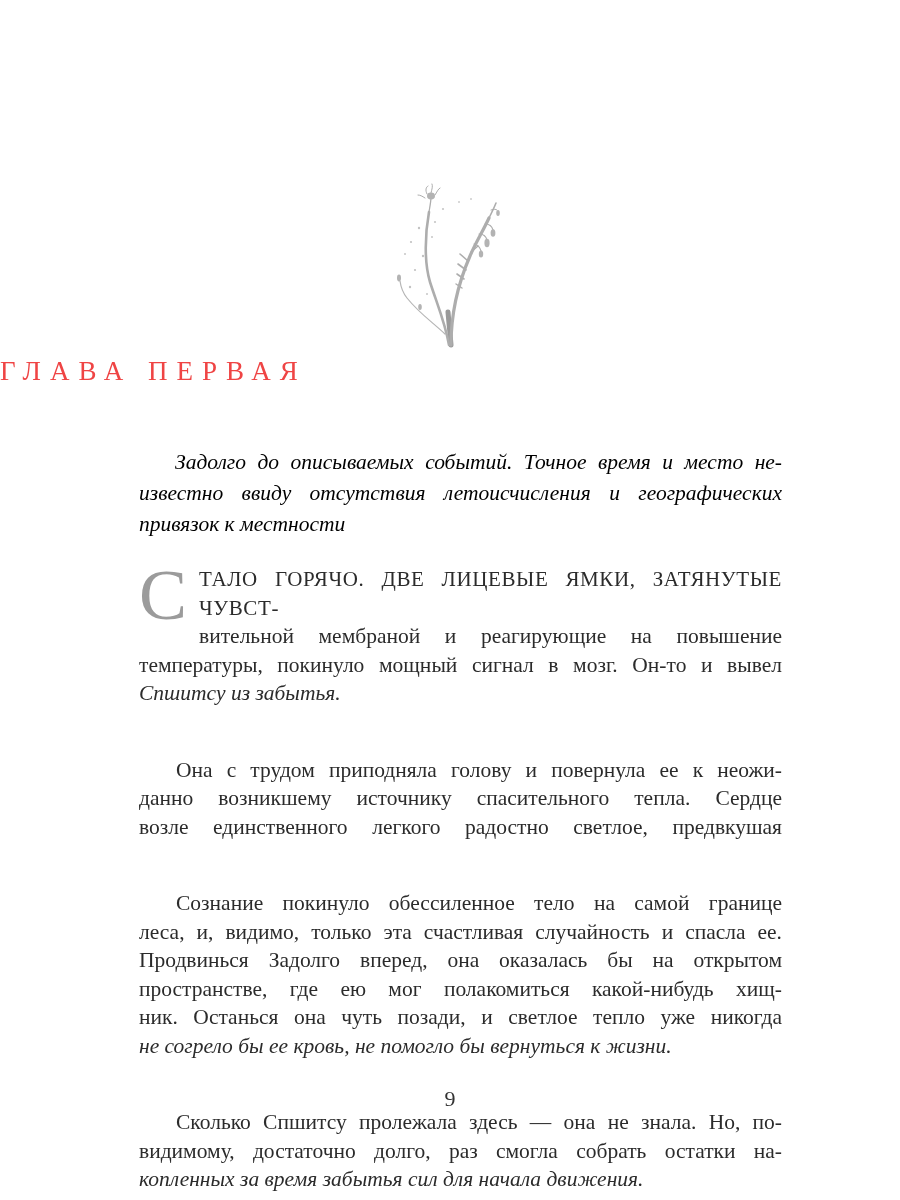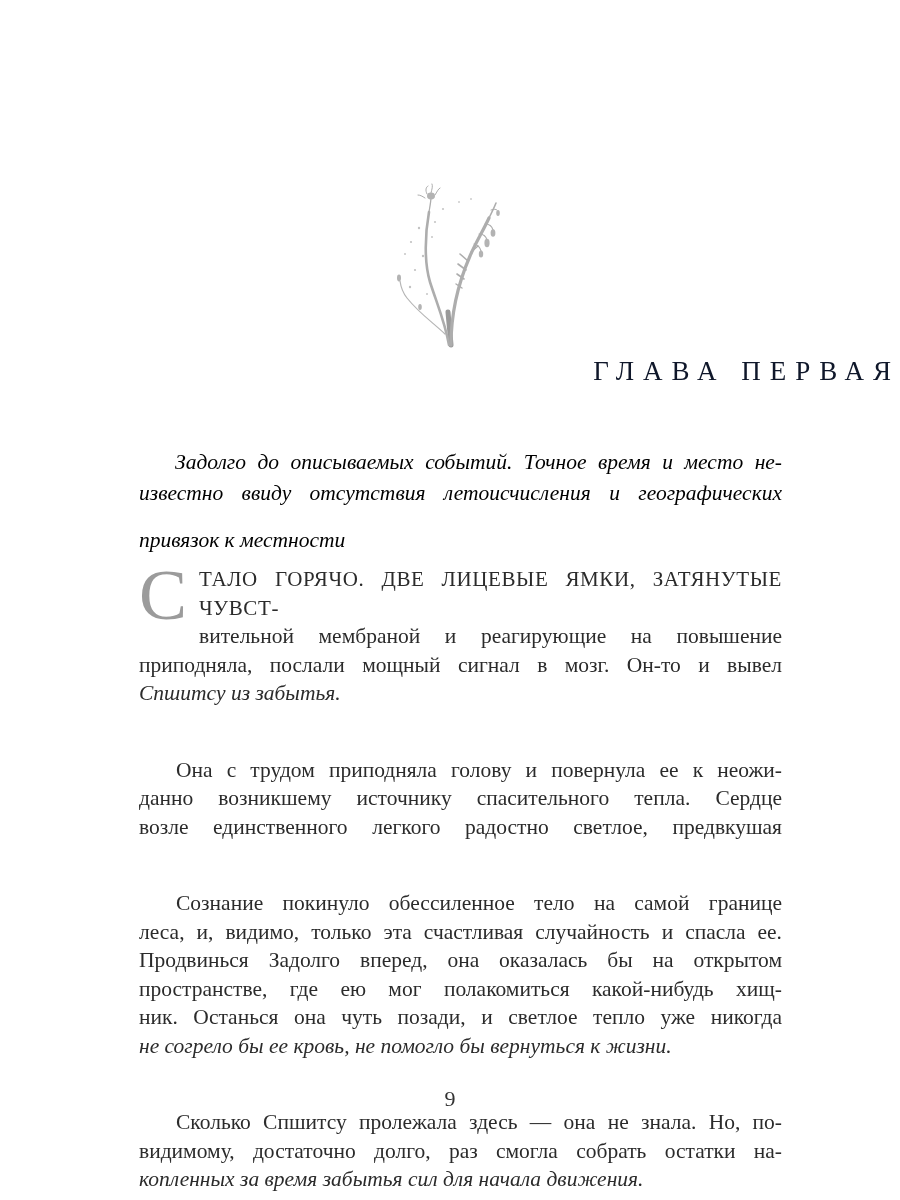--- a/index.html
+++ b/index.html
@@ -13,39 +13,39 @@
     overflow:hidden;
   }
   
   .ornament{
     position:absolute;top:182px;left:0;width:900px;
     text-align:center;
   }
   
   .chapter-title{
     position:absolute;top:356px;left:0;width:900px;
-    text-align:right;
+    text-align:left;
     font-size:27px;
     letter-spacing:9px;
-    color:#0f172a;
+    color:#ef4444;
   }
   
   .epigraph{
     position:absolute;top:447px;left:139px;width:643px;
     font-style:italic;
     font-size:21.5px;
     color:#000000;
   }
   .epigraph .el{
     line-height:31px;
     text-align:justify;
     text-align-last:justify;
   }
   .epigraph .el.first{text-indent:36px;}
-  .epigraph .el.last{text-align-last:left;margin-top:16px;}
+  .epigraph .el.last{text-align-last:left;}
   
   .body-text{
     position:absolute;top:565px;left:139px;width:643px;
     font-size:21.5px;
     color:#2b2b2b;
   }
   .bl{
     line-height:28.5px;
     text-align:justify;
     text-align-last:justify;
@@ -138,21 +138,21 @@
     <div class="el">известно ввиду отсутствия летоисчисления и географических</div>
     <div class="el last">привязок к местности</div>
   </div>
 
   <div class="body-text">
 
     <div>
       <span class="drop-cap">С</span>
       <div class="bl caps">ТАЛО ГОРЯЧО. ДВЕ ЛИЦЕВЫЕ ЯМКИ, ЗАТЯНУТЫЕ ЧУВСТ-</div>
       <div class="bl">вительной мембраной и реагирующие на повышение</div>
-      <div class="bl">приподняла, послали мощный сигнал в мозг. Он-то и вывел</div>
+      <div class="bl">температуры, покинуло мощный сигнал в мозг. Он-то и вывел</div>
       <div class="bl last">Спшитсу из забытья.</div>
     </div>
 
     <div>
       <div class="bl indent">Она с трудом приподняла голову и повернула ее к неожи-</div>
       <div class="bl">данно возникшему источнику спасительного тепла. Сердце</div>
       <div class="bl">возле единственного легкого радостно светлое, предвкушая</div>
     </div>
 
     <div>

